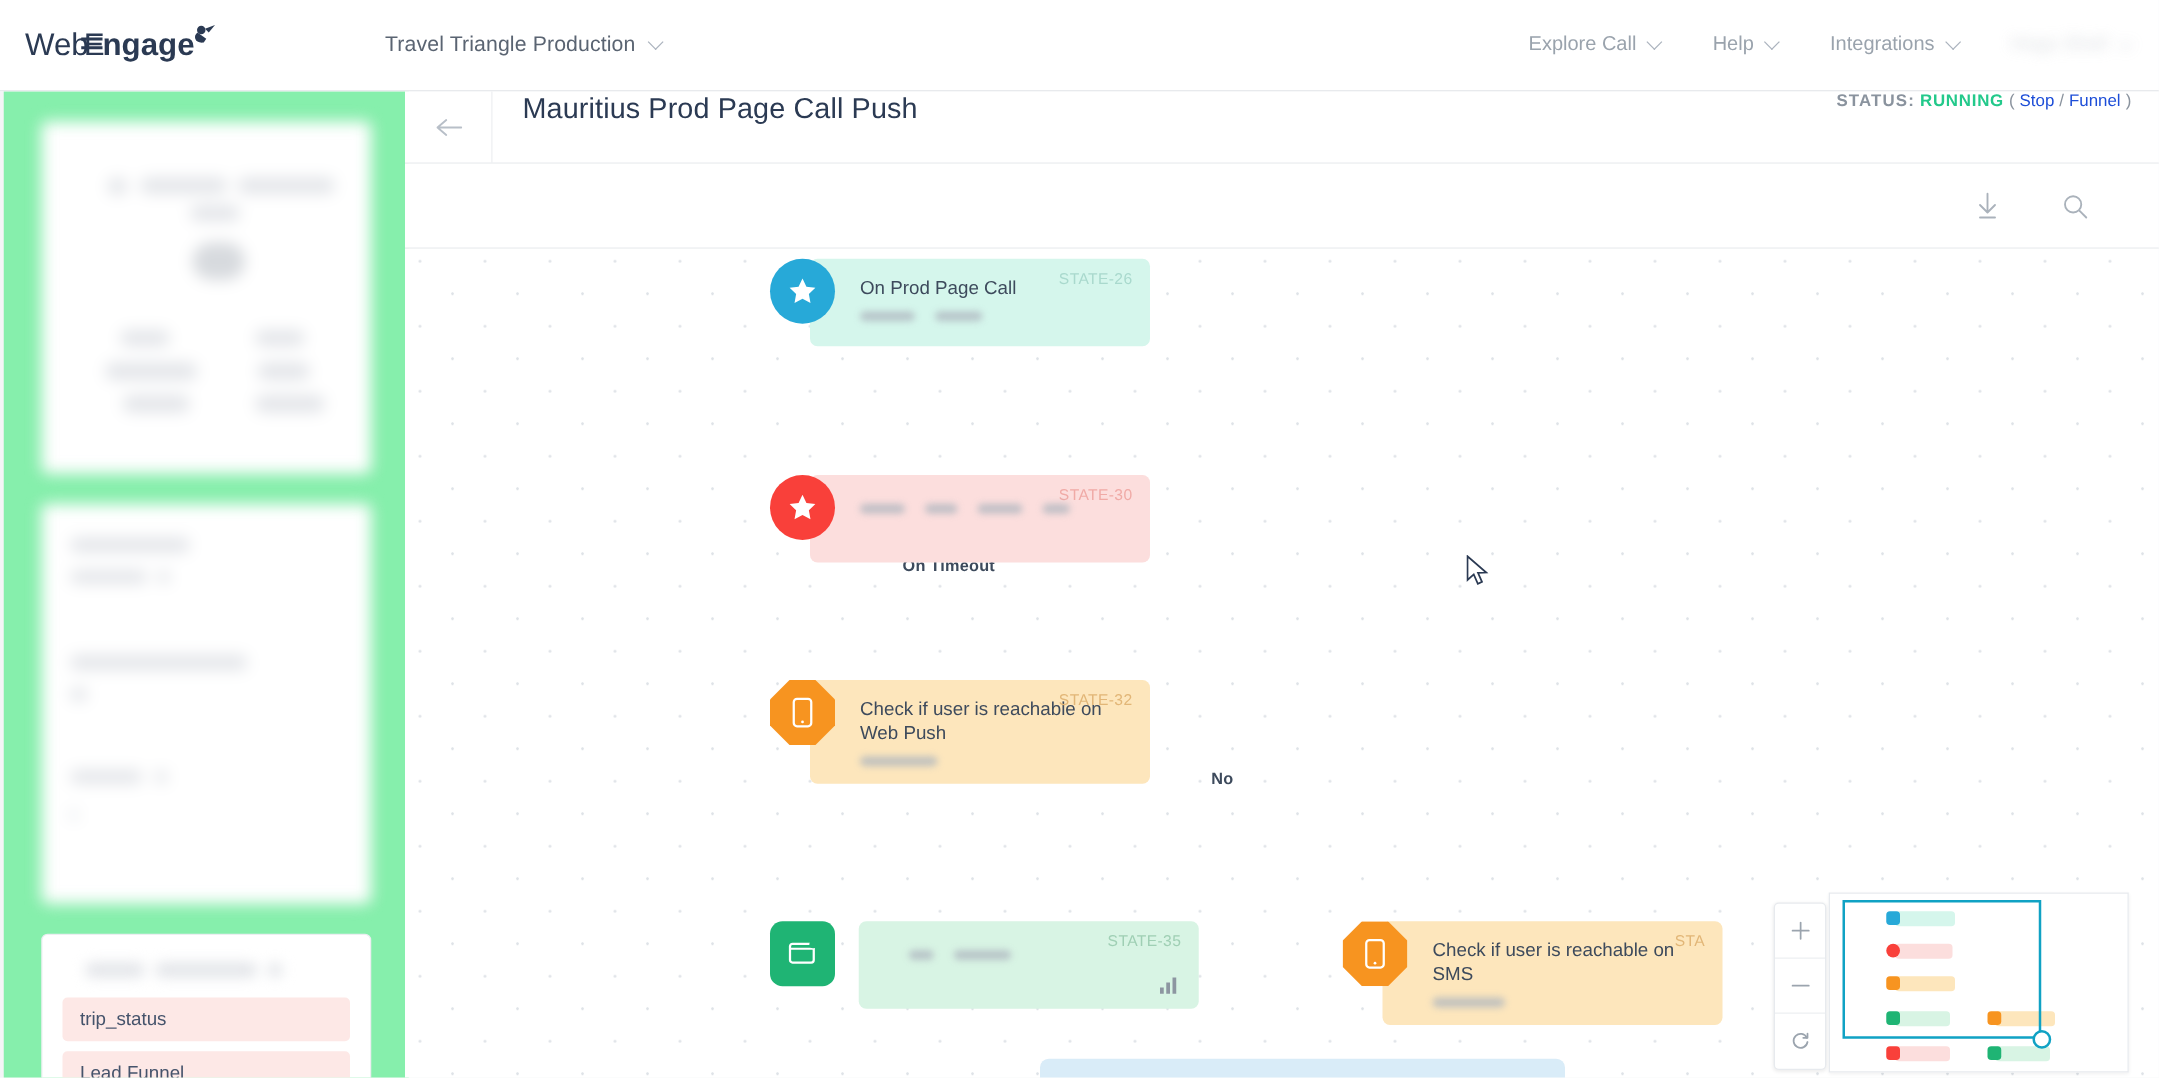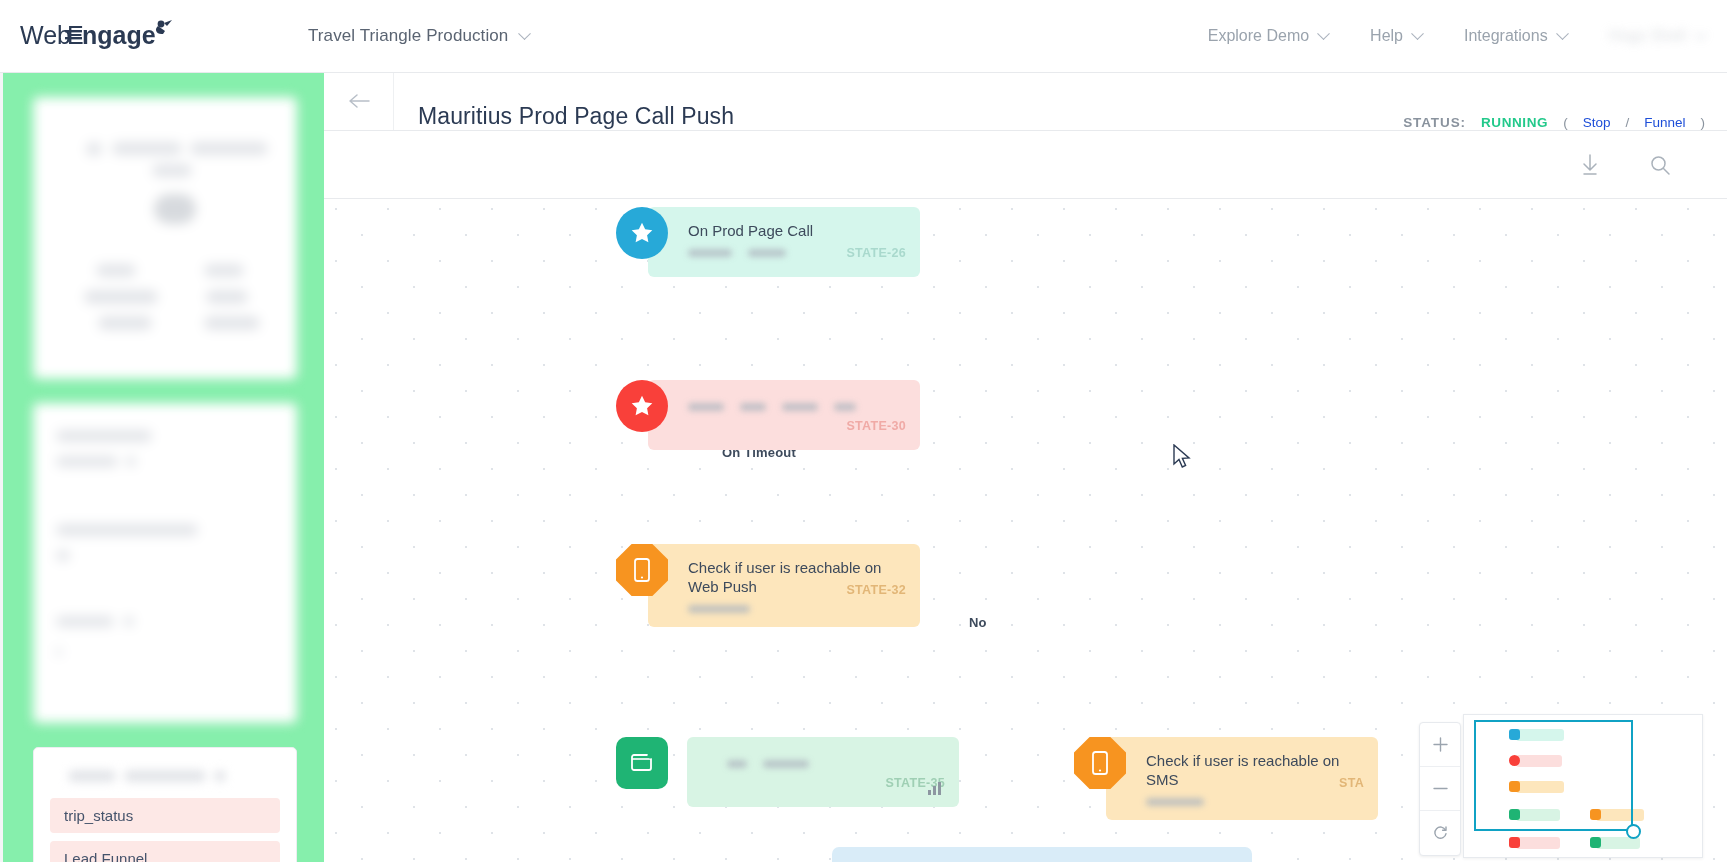--- a/index.html
+++ b/index.html
@@ -77,35 +77,35 @@
   .p3head {
     filter: blur(5px);
     margin: 22px 16px 16px 16px; height: 12px;
   }
 
   
   .headerbar {
     position: absolute; top: 73px; left: 324px;
     width: 1403px; height: 58px;
     background: #fff; border-bottom: 1px solid #e8eaed;
-    display: flex; align-items: flex-end;
+    display: flex; align-items: flex-start;
   }
   .backbtn {
     width: 70px; height: 58px;
     display: flex; align-items: center; justify-content: center;
     border-right: 1px solid #eef0f2; cursor: pointer;
     color: #b8bfc8; font-size: 21px;
   }
   .flowtitle {
     margin-left: 24px; font-size: 23px; color: #2b3a53;
     letter-spacing: .1px;
   }
   .statusline {
     margin-left: auto; margin-right: 22px;
-    display: flex; align-items: center; gap: 15px;
+    display: flex; align-items: center; gap: 4px;
     font-size: 13.5px;
   }
   .st-label { color: #8a939e; letter-spacing: .9px; font-weight: bold; }
   .st-value { color: #23c98b; letter-spacing: .6px; font-weight: bold; }
   .st-paren { color: #8a939e; }
   .st-link { color: #1d4ed8; cursor: pointer; }
 
   
   .toolbar {
     position: absolute; top: 131px; left: 324px;
@@ -157,23 +157,22 @@
     margin-left: -20px; padding: 14px 22px 10px 40px;
     border-radius: 6px; min-height: 70px; width: 272px;
     position: relative; z-index: 2;
   }
   .node-title {
     font-size: 15px; color: #3d4a5c; line-height: 1.27;
     max-width: 210px;
   }
   .node-state {
     position: absolute; top: 9px; right: 14px;
-    font-size: 12.5px; font-weight: bold;
+    font-size: 12.5px; font-weight: normal;
     letter-spacing: .3px;
-    margin-top: 30px;
   }
   .node-stats {
     margin-top: 9px; height: 12px; display: flex; gap: 16px;
     filter: blur(3px); opacity: .75;
   }
   .node-stats i { display: block; height: 8px; border-radius: 4px; background: #aeb6bf; }
   .bar-icon {
     position: absolute; right: 18px; bottom: 12px;
     display: flex; align-items: flex-end; gap: 2px; height: 13px;
   }
@@ -239,21 +238,21 @@
     </svg>
   </div>
 
   <div class="acct-switch">
     <span>Travel Triangle Production</span>
     <span class="chev"></span>
   </div>
 
   <div class="nav-right">
     <div class="nav-item">
-      <span>Explore Demo</span>
+      <span>Explore Call</span>
       <span class="chev"></span>
     </div>
     <div class="nav-item">
       <span>Help</span>
       <span class="chev"></span>
     </div>
     <div class="nav-item">
       <span>Integrations</span>
       <span class="chev"></span>
     </div>

